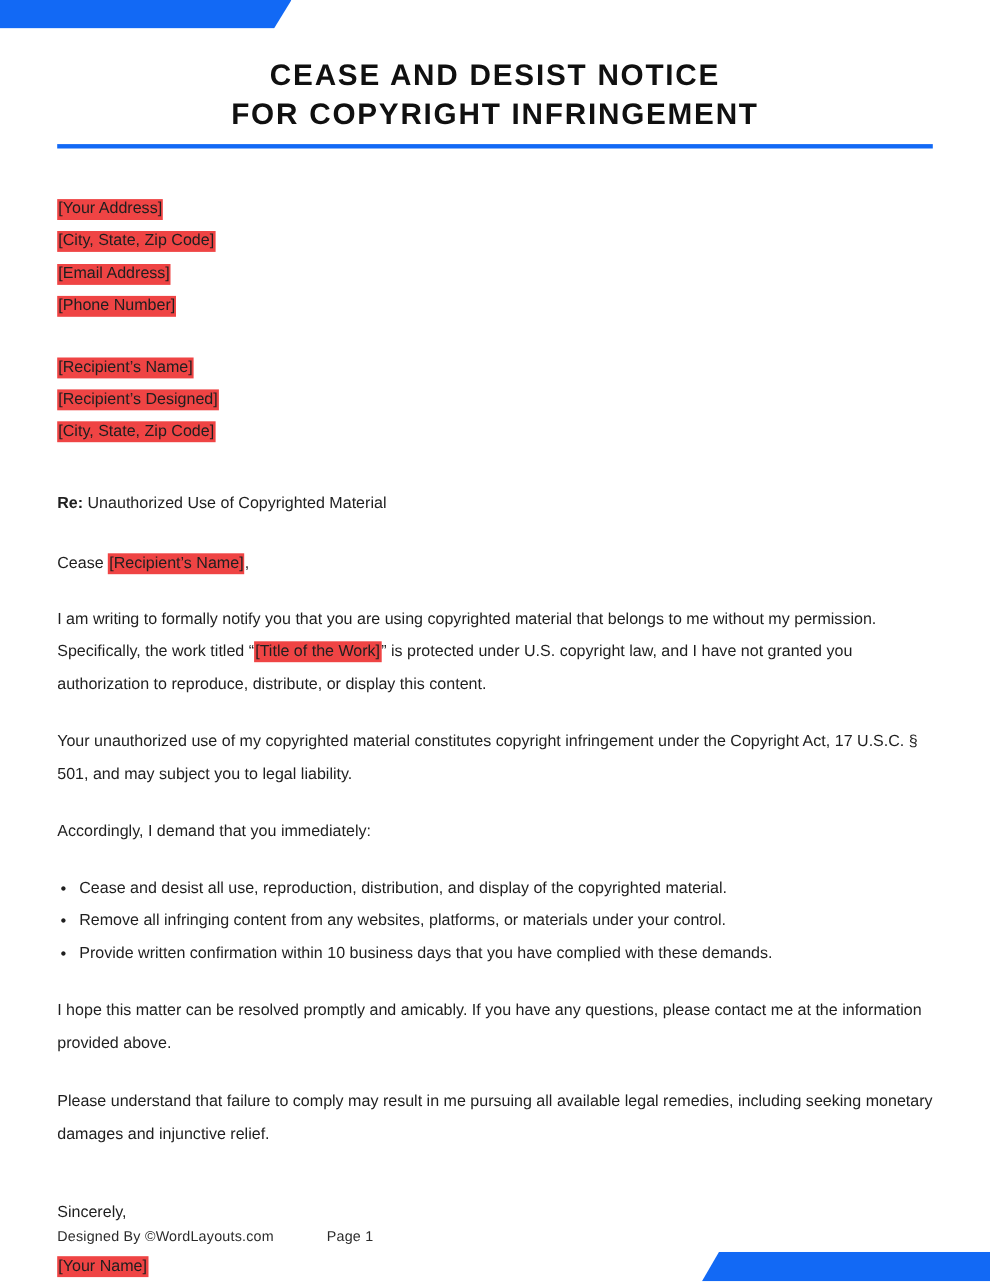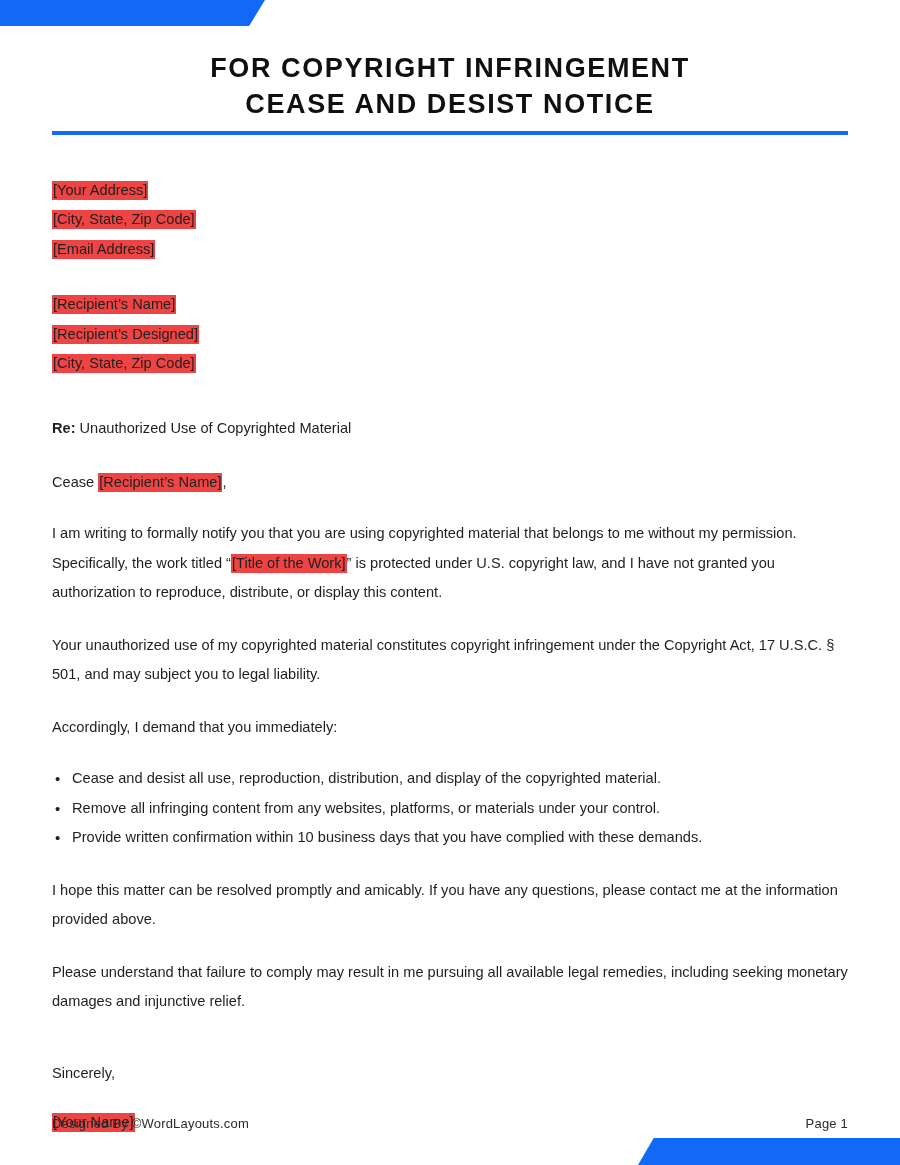--- a/index.html
+++ b/index.html
@@ -125,49 +125,50 @@
   .closing { margin-top: 42px; line-height: 28px; }
   .signature { margin-top: 21px; line-height: 28px; }
 
   
   .doc-footer {
     position: absolute;
     left: 52px;
     bottom: 34px;
     width: 796px;
     display: flex;
-    justify-content: space-between;
+    justify-content: flex-start;
     align-items: baseline;
     font-size: 13px;
     color: #2b2b2b;
     letter-spacing: 0.2px;
   }
   .footer-credit { white-space: nowrap; }
   .footer-page { white-space: nowrap; padding-left: 48px; }
 </style>
 </head>
 <body>
 
 <div class="page">
 
   <div class="corner-top-left"></div>
   <div class="corner-bottom-right"></div>
 
   <div class="doc-header">
+    <div class="doc-title-line">CEASE AND DESIST NOTICE</div>
     <div class="doc-title-line">FOR COPYRIGHT INFRINGEMENT</div>
-    <div class="doc-title-line">CEASE AND DESIST NOTICE</div>
   </div>
   <div class="title-rule"></div>
 
   <div class="doc-body">
 
     <div>
       <div class="addr-line"><span class="ph">[Your Address]</span></div>
       <div class="addr-line"><span class="ph">[City, State, Zip Code]</span></div>
       <div class="addr-line"><span class="ph">[Email Address]</span></div>
+      <div class="addr-line"><span class="ph">[Phone Number]</span></div>
     </div>
 
     <div class="spacer-md"></div>
 
 
     <div class="spacer-md"></div>
 
     <div>
       <div class="addr-line"><span class="ph">[Recipient’s Name]</span></div>
       <div class="addr-line"><span class="ph">[Recipient’s Designed]</span></div>

